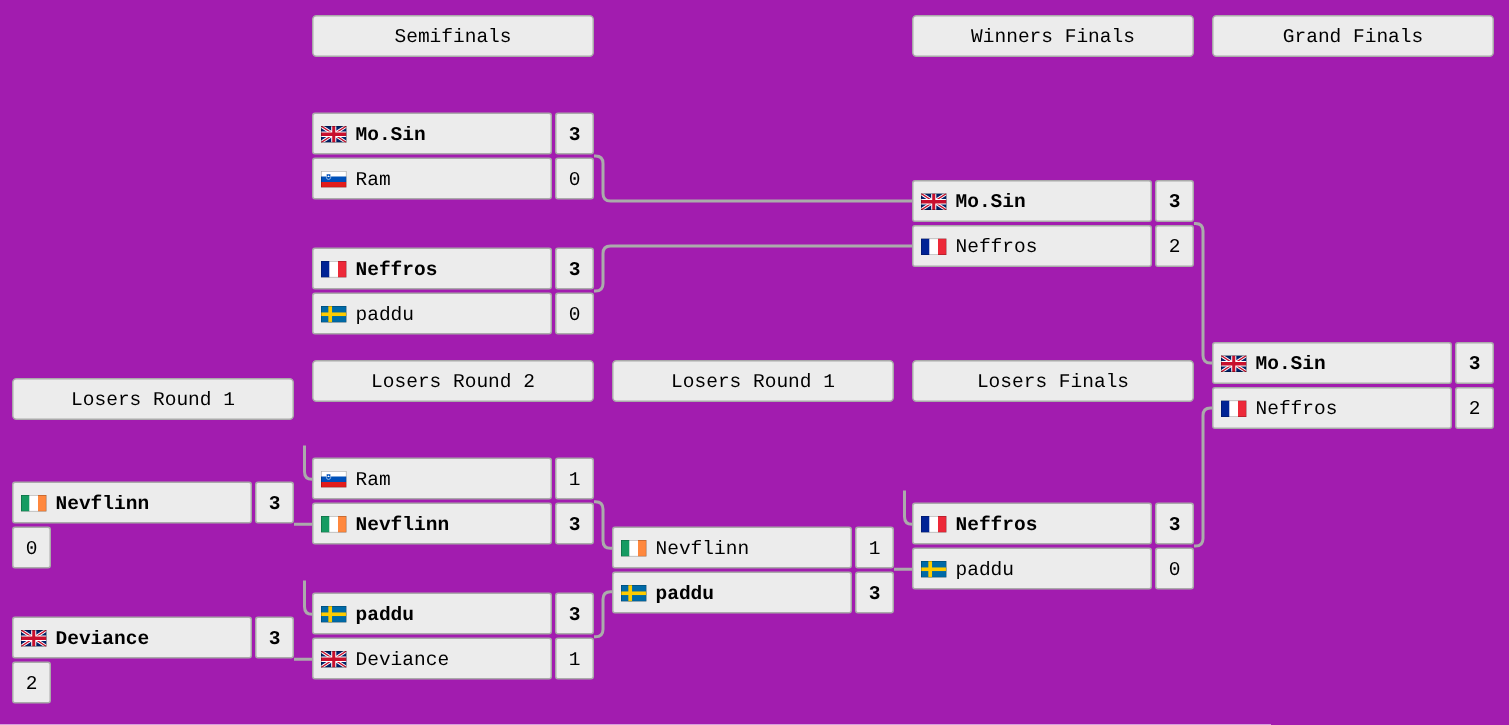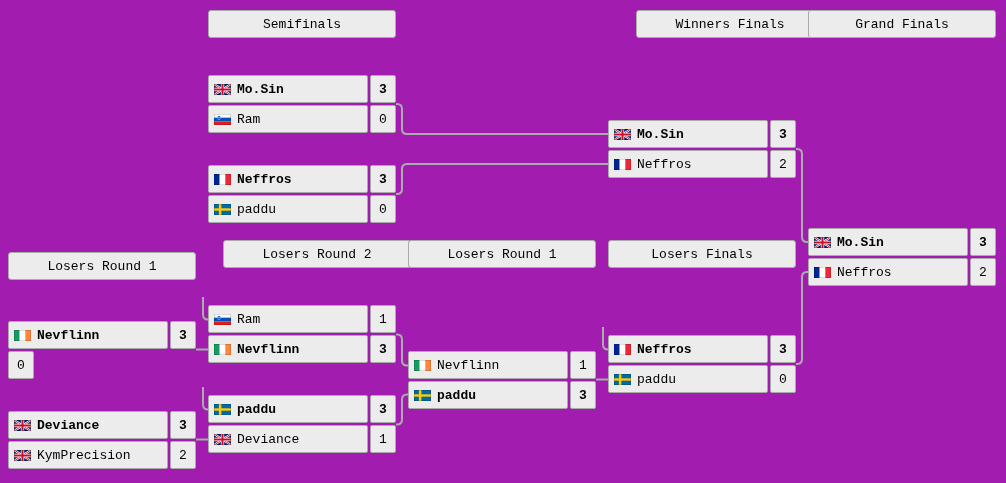--- a/index.html
+++ b/index.html
@@ -54,30 +54,30 @@
 
       <path d="M203,387 V404.5 Q203,409.5 208,409.5 H209"></path>
 
       <path d="M603,327 V344.5 Q603,349.5 608,349.5 H609"></path>
     </g>
   </svg>
   <div id="headers">
       <div class="hdr" style="left: 208px; top: 10px;">
         <span>Semifinals</span>
       </div>
-      <div class="hdr" style="left: 608px; top: 10px; margin-left: 28px;">
+      <div class="hdr" style="left: 608px; top: 10px;">
         <span>Winners Finals</span>
       </div>
       <div class="hdr" style="left: 808px; top: 10px; align-items: center;">
         <span>Grand Finals</span>
       </div>
       <div class="hdr" style="left: 8px; top: 252px;">
         <span>Losers Round 1</span>
       </div>
-      <div class="hdr" style="left: 223px; top: 240px;">
+      <div class="hdr" style="left: 208px; top: 240px;">
         <span>Losers Round 2</span>
       </div>
       <div class="hdr" style="left: 408px; top: 240px;">
         <span>Losers Round 1</span>
       </div>
       <div class="hdr" style="left: 608px; top: 240px; text-align: right;">
         <span>Losers Finals</span>
       </div>
     </div>
   <div id="matches">
@@ -239,33 +239,20 @@
                 <path d="M25,0V30M0,15H50" stroke="#fff" stroke-width="10"></path>
                 <path d="M25,0V30M0,15H50" stroke="#C8102E" stroke-width="6"></path>
                 <rect width="50" height="30" fill="none" stroke="rgba(0,0,0,0.4)" stroke-width="2.5"></rect>
               </svg>
             </span>
             <span class="nm">Deviance</span>
           </div>
           <div class="cell pscore winner">3</div>
         </div>
         <div class="prow">
-          <div class="cell pname">
-            <span class="flag" title="United Kingdom">
-              <svg width="17" height="11" viewBox="0 0 50 30" preserveAspectRatio="none">
-                <rect width="50" height="30" fill="#012169"></rect>
-                <path d="M0,0L50,30M50,0L0,30" stroke="#fff" stroke-width="6"></path>
-                <path d="M0,0L50,30M50,0L0,30" stroke="#C8102E" stroke-width="2.6"></path>
-                <path d="M25,0V30M0,15H50" stroke="#fff" stroke-width="10"></path>
-                <path d="M25,0V30M0,15H50" stroke="#C8102E" stroke-width="6"></path>
-                <rect width="50" height="30" fill="none" stroke="rgba(0,0,0,0.4)" stroke-width="2.5"></rect>
-              </svg>
-            </span>
-            <span class="nm">KymPrecision</span>
-          </div>
           <div class="cell pscore">2</div>
         </div>
       </div>
       <div class="match" style="left: 208px; top: 305px;">
         <div class="prow">
           <div class="cell pname">
             <span class="flag" title="Slovenia">
               <svg width="17" height="11" viewBox="0 0 33 22" preserveAspectRatio="none">
                 <rect width="33" height="22" fill="#fff"></rect>
                 <rect y="7.33" width="33" height="7.33" fill="#0051BA"></rect>

